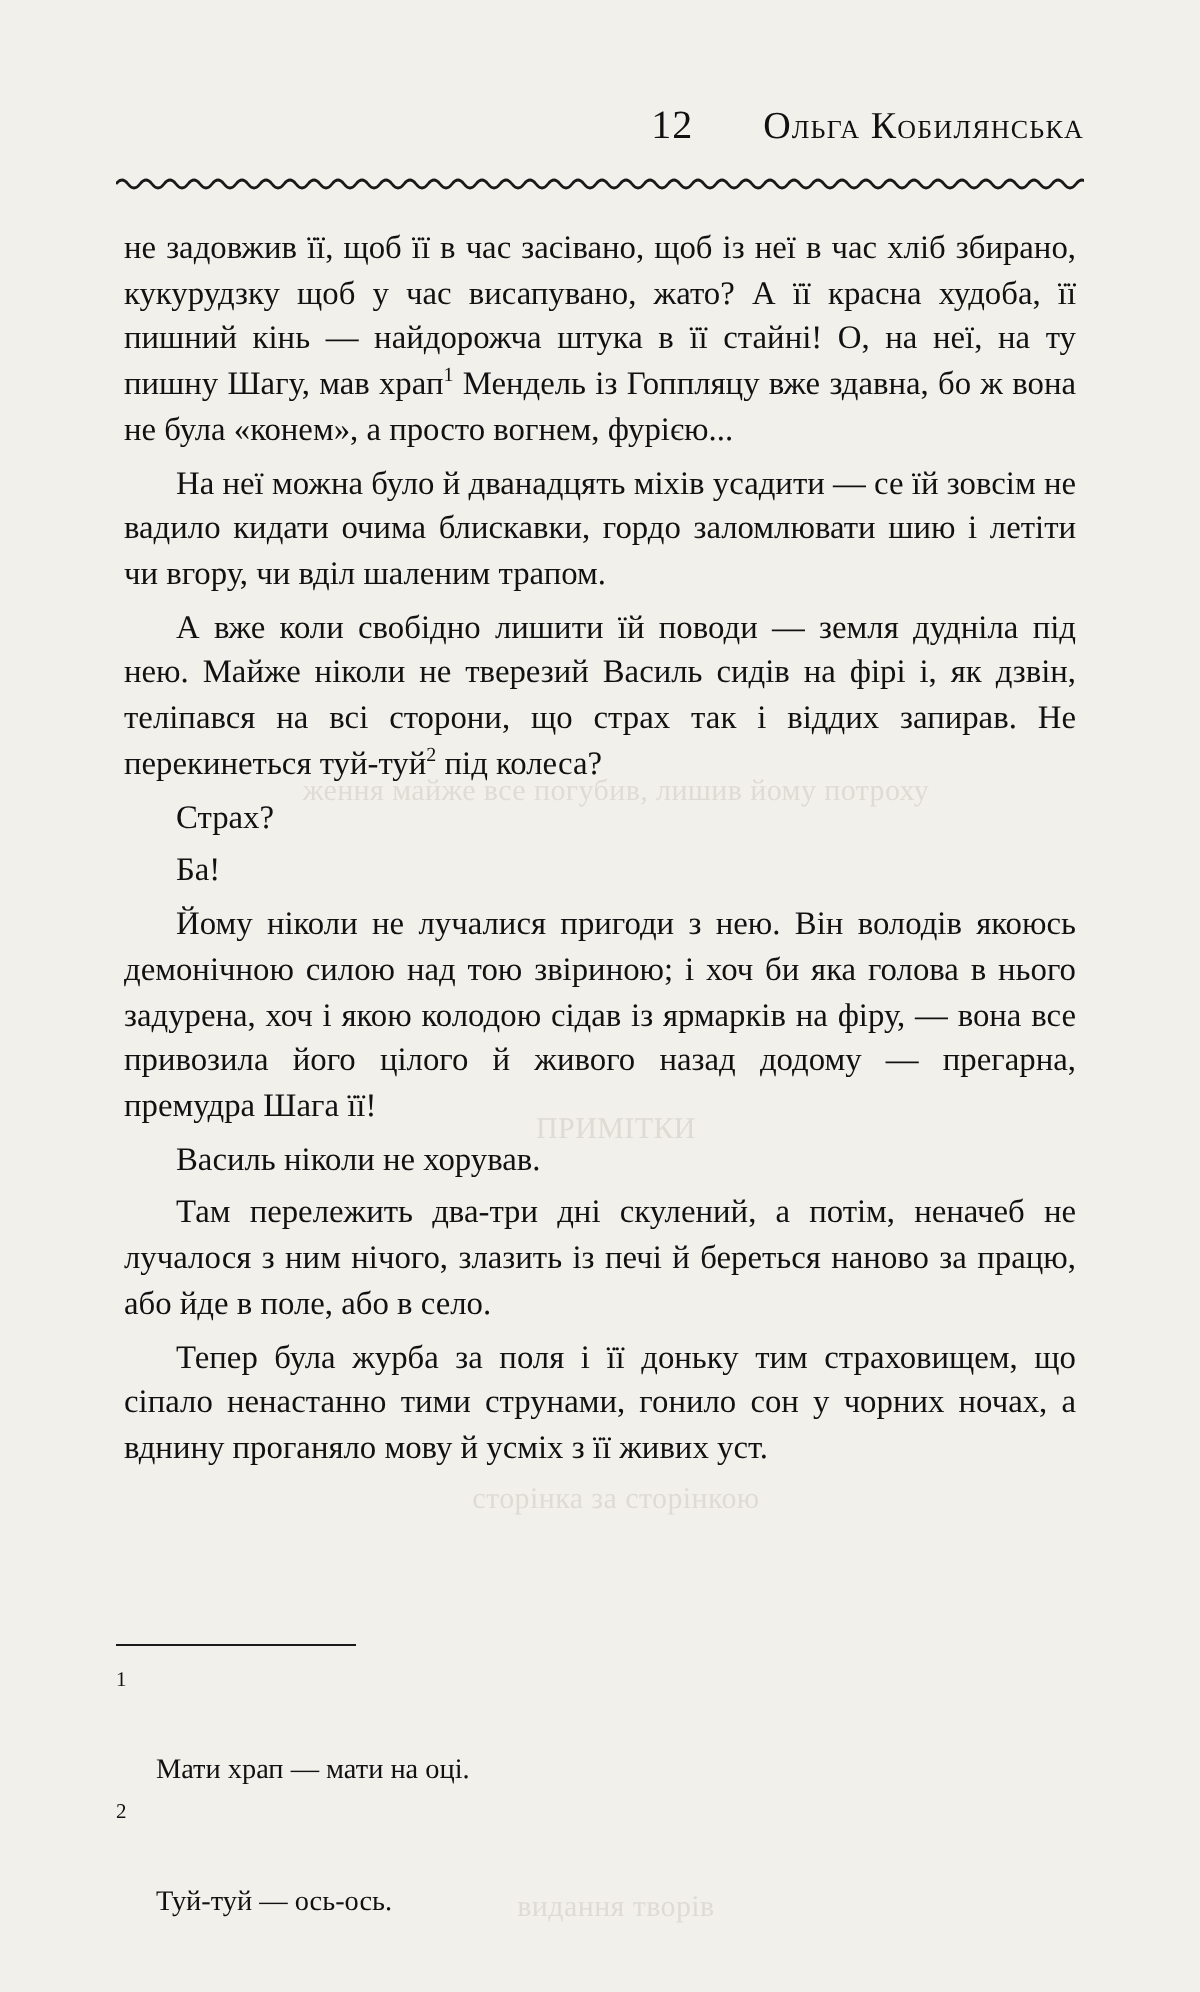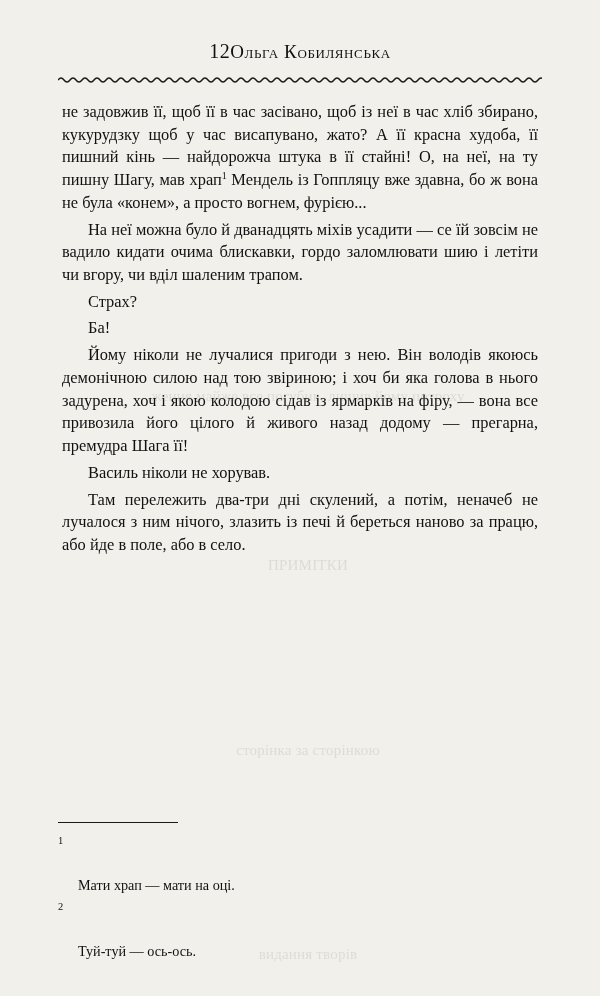--- a/index.html
+++ b/index.html
@@ -18,23 +18,24 @@
     position: relative;
     width: 600px;
     height: 996px;
     box-sizing: border-box;
     padding: 28px 58px 0 58px;
     background: #f2f0eb;
   }
   .header {
     display: flex;
     align-items: baseline;
-    justify-content: center;
+    justify-content: flex-end;
     font-size: 19px;
-    margin-top: 12px;
+    margin-top: 24px;
+    gap: 35px;
   }
   .folio {
     font-size: 20px;
     letter-spacing: 0.5px;
   }
   .running-title {
     font-size: 19px;
     font-variant: small-caps;
     letter-spacing: 0.6px;
     white-space: nowrap;
@@ -123,25 +124,27 @@
 
   <div class="rule-wave">
     <svg viewBox="0 0 484 10" preserveAspectRatio="none" aria-hidden="true">
       <path d="M0,5 Q3,1 6,5 T12,5 T18,5 T24,5 T30,5 T36,5 T42,5 T48,5 T54,5 T60,5 T66,5 T72,5 T78,5 T84,5 T90,5 T96,5 T102,5 T108,5 T114,5 T120,5 T126,5 T132,5 T138,5 T144,5 T150,5 T156,5 T162,5 T168,5 T174,5 T180,5 T186,5 T192,5 T198,5 T204,5 T210,5 T216,5 T222,5 T228,5 T234,5 T240,5 T246,5 T252,5 T258,5 T264,5 T270,5 T276,5 T282,5 T288,5 T294,5 T300,5 T306,5 T312,5 T318,5 T324,5 T330,5 T336,5 T342,5 T348,5 T354,5 T360,5 T366,5 T372,5 T378,5 T384,5 T390,5 T396,5 T402,5 T408,5 T414,5 T420,5 T426,5 T432,5 T438,5 T444,5 T450,5 T456,5 T462,5 T468,5 T474,5 T480,5 T486,5" fill="none" stroke="currentColor" stroke-width="1.4"></path>
     </svg>
   </div>
 
   <div class="body-text">
     <p class="noindent"><span>не задовжив її, щоб її в час засівано, щоб із неї в час хліб збирано, кукурудзку щоб у час висапувано, жато? А її красна худоба, її пишний кінь — найдорожча штука в її стайні! О, на неї, на ту пишну Шагу, мав храп</span><sup>1</sup><span> Мендель із Гоппляцу вже здавна, бо ж вона не була «конем», а просто вогнем, фурією...</span></p>
     <p>На неї можна було й дванадцять міхів усадити — се їй зовсім не вадило кидати очима блискавки, гордо заломлювати шию і летіти чи вгору, чи вділ шаленим трапом.</p>
+    <p><span>А вже коли свобідно лишити їй поводи — земля дудніла під нею. Майже ніколи не тверезий Василь сидів на фірі і, як дзвін, теліпався на всі сторони, що страх так і віддих запирав. Не перекинеться туй-туй</span><sup>2</sup><span> під колеса?</span></p>
     <p>Страх?</p>
     <p>Ба!</p>
     <p>Йому ніколи не лучалися пригоди з нею. Він володів якоюсь демонічною силою над тою звіриною; і хоч би яка голова в нього задурена, хоч і якою колодою сідав із ярмарків на фіру, — вона все привозила його цілого й живого назад додому — прегарна, премудра Шага її!</p>
     <p>Василь ніколи не хорував.</p>
     <p>Там перележить два-три дні скулений, а потім, неначеб не лучалося з ним нічого, злазить із печі й береться наново за працю, або йде в поле, або в село.</p>
+    <p>Тепер була журба за поля і її доньку тим страховищем, що сіпало ненастанно тими струнами, гонило сон у чорних ночах, а вднину проганяло мову й усміх з її живих уст.</p>
   </div>
 
   <div class="ghost g1">ження майже все погубив, лишив йому потроху</div>
   <div class="ghost g2">ПРИМІТКИ</div>
   <div class="ghost g3">сторінка за сторінкою</div>
   <div class="ghost g4">видання творів</div>
 
   <div class="footnotes">
     <div class="fn-rule"></div>
     <div class="footnote">

